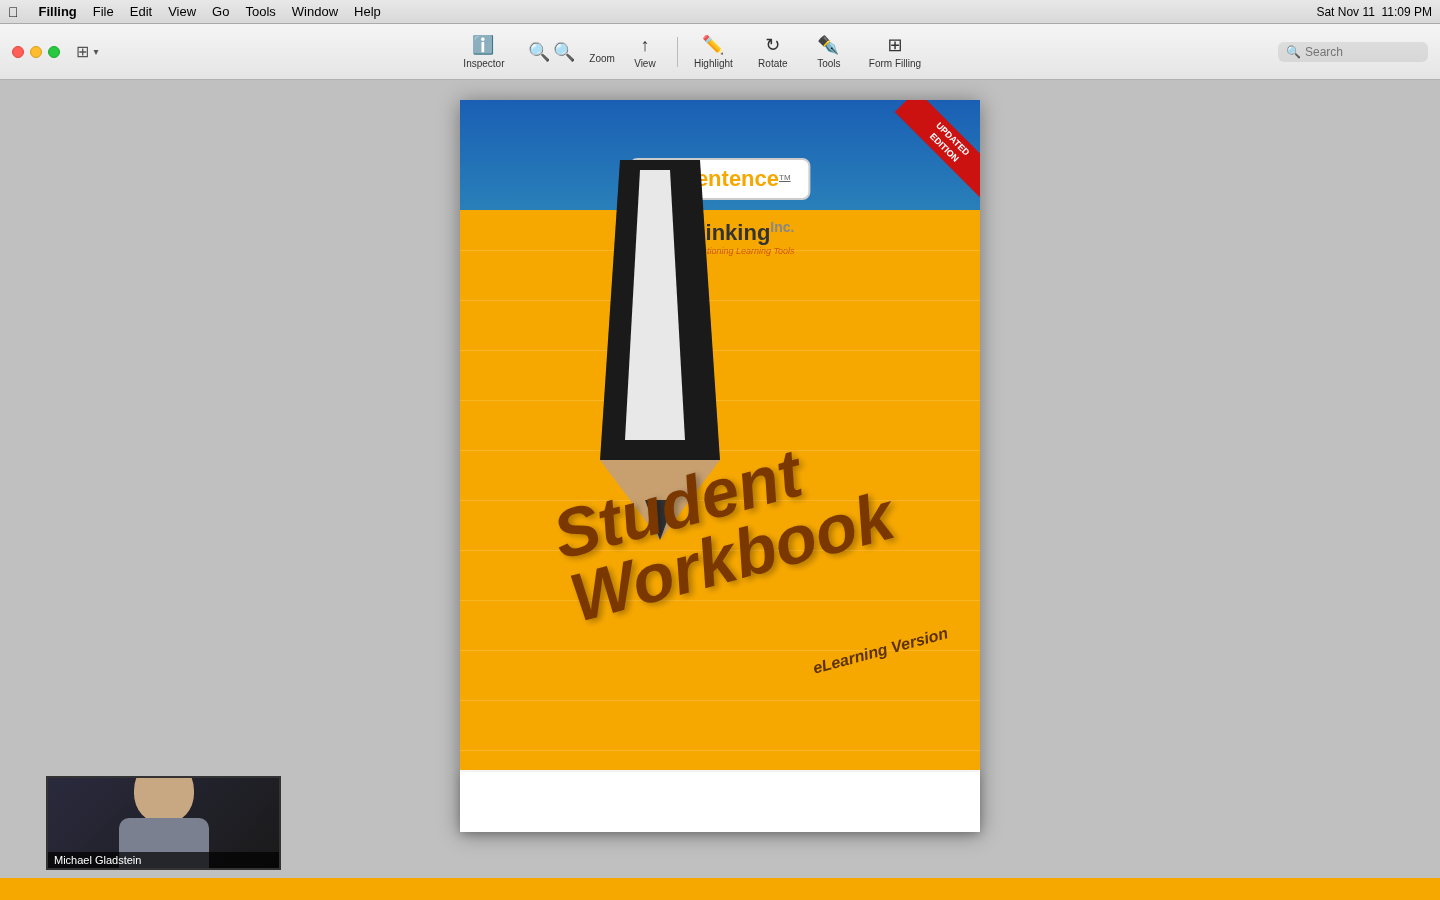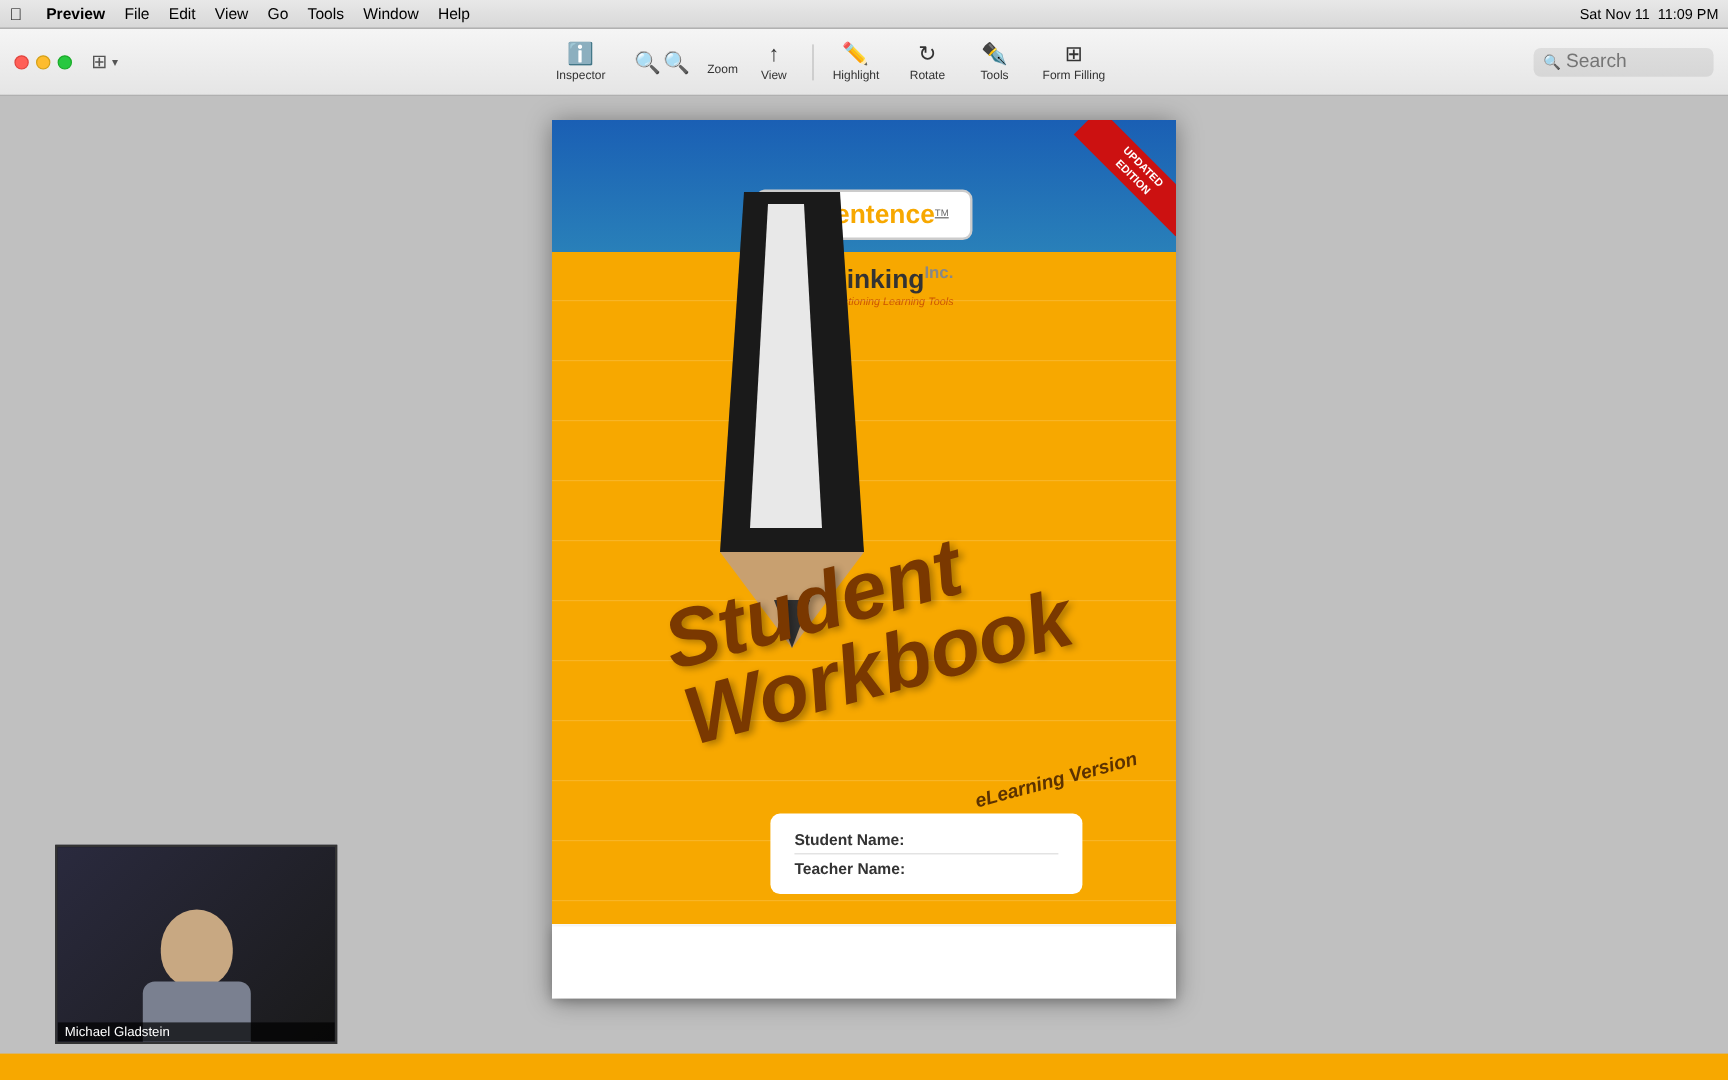--- a/index.html
+++ b/index.html
@@ -130,21 +130,21 @@
       align-items: center;
       background: rgba(0,0,0,0.08);
       border-radius: 6px;
       padding: 3px 8px;
       gap: 4px;
       width: 150px;
     }
     .search-box input {
       border: none;
       background: transparent;
-      font-size: 16px;
+      font-size: 12px;
       outline: none;
       width: 100%;
       color: #333;
     }
 
     
     .main-content {
       display: flex;
       width: 100%;
       height: calc(900px - 80px);
@@ -316,21 +316,21 @@
       height: 22px;
       background: #f7a800;
     }
 
     
     .webcam {
       position: absolute;
       bottom: 30px;
       left: 46px;
       width: 235px;
-      height: 166px;
+      height: 94px;
       background: #1a1a2e;
       border: 2px solid #333;
       overflow: hidden;
       z-index: 200;
     }
     .webcam-video {
       width: 100%;
       height: 100%;
       background: linear-gradient(135deg, #2a2a3e 0%, #1a1a1a 100%);
       display: flex;
@@ -389,21 +389,21 @@
       right: 0;
       height: 1px;
       background: rgba(255,255,255,0.15);
     }
   </style>
 </head>
 <body>
 
 <div class="menu-bar">
   <span class="apple-logo"></span>
-  <span class="menu-item bold">Preview</span>
+  <span class="menu-item bold">Filling</span>
   <span class="menu-item">File</span>
   <span class="menu-item">Edit</span>
   <span class="menu-item">View</span>
   <span class="menu-item">Go</span>
   <span class="menu-item">Tools</span>
   <span class="menu-item">Window</span>
   <span class="menu-item">Help</span>
   <div class="menu-bar-right">
 
     <span style="font-size:12px;">Sat Nov 11&nbsp;&nbsp;11:09 PM</span>
@@ -523,24 +523,20 @@
             <div style="transform: rotate(-15deg); transform-origin: bottom left; position:absolute; bottom:0; left:80px;">
               <div style="font-size:68px; font-weight:900; color:#7a3800; font-style:italic; font-family:'Arial Black',Arial,sans-serif; line-height:0.95; text-shadow:3px 3px 6px rgba(0,0,0,0.3);">Student</div>
               <div style="font-size:68px; font-weight:900; color:#7a3800; font-style:italic; font-family:'Arial Black',Arial,sans-serif; line-height:0.95; text-shadow:3px 3px 6px rgba(0,0,0,0.3);">Workbook</div>
             </div>
           </div>
 
           <div style="position:absolute; bottom:110px; right:30px; transform:rotate(-15deg);">
             <span style="font-size:16px; font-weight:700; color:#5c3200; font-style:italic;">eLearning Version</span>
           </div>
 
-          <div class="name-fields">
-            <div class="name-field">Student Name:</div>
-            <div class="name-field">Teacher Name:</div>
-          </div>
 
           <div class="bottom-logo">
             <div class="sq-thinking-logo">
               <span class="sq-box">SQ</span>
               <span class="thinking-text">
                 <span>Thinking</span><span style="font-size:14px; vertical-align:super; color:#888;">Inc.</span>
               </span>
             </div>
             <div class="exec-text">Executive Functioning Learning Tools</div>
           </div>

